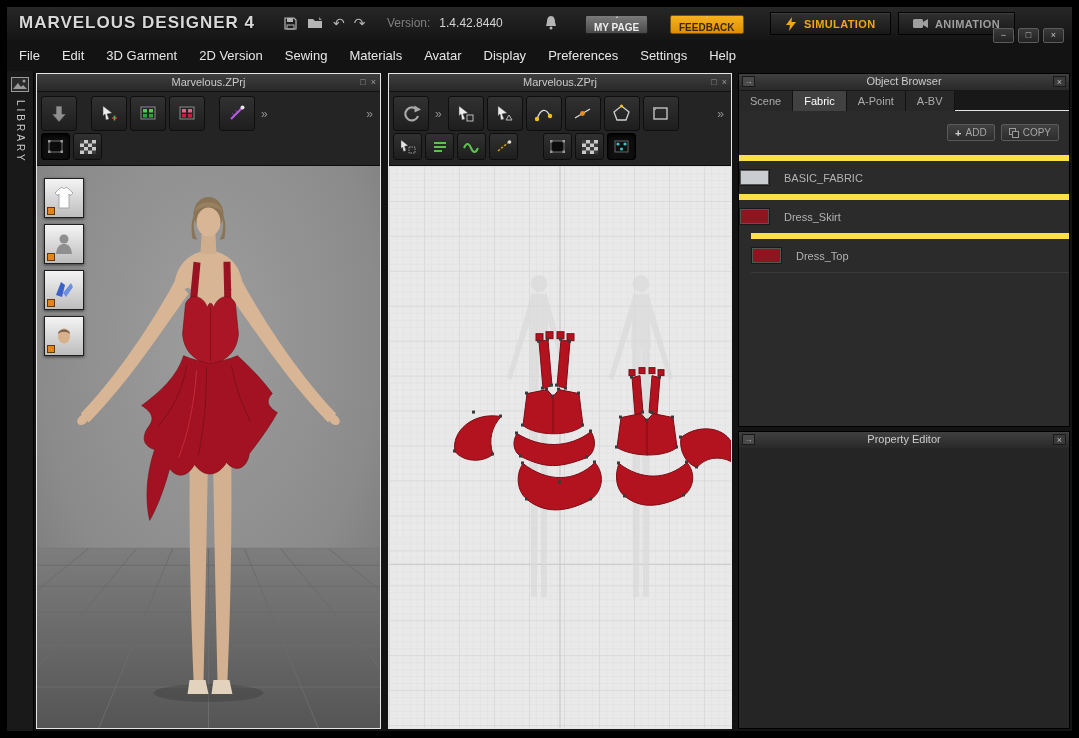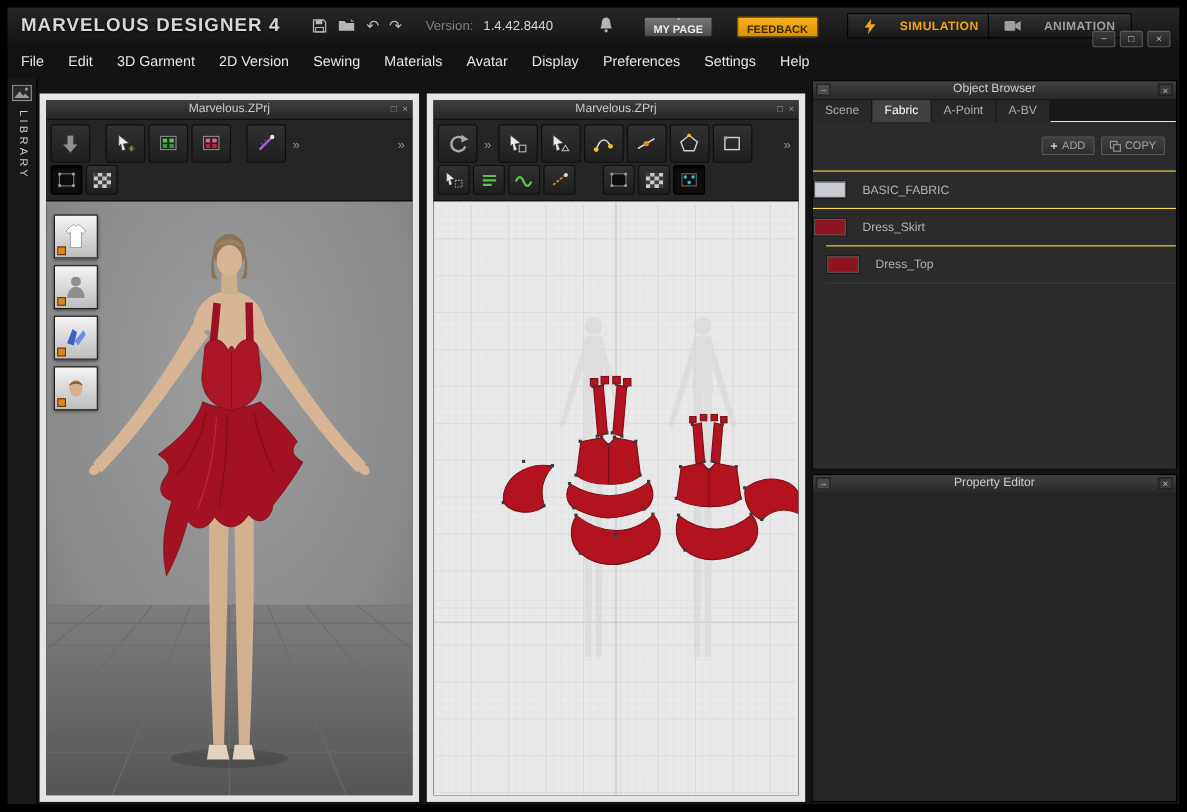--- a/index.html
+++ b/index.html
@@ -10,37 +10,37 @@
   .titlebar{position:absolute;left:0;top:0;width:100%;height:33px;background:linear-gradient(#272727,#151515);}
   .logo{position:absolute;left:12px;top:6px;font-size:17px;font-weight:bold;letter-spacing:1px;color:#d8d8d8;text-shadow:0 1px 2px #000;white-space:nowrap;}
   .tbicons{position:absolute;left:276px;top:7px;display:flex;gap:9px;align-items:center;height:18px;}
   .tbi{color:#b5b5b5;font-size:14px;line-height:16px;display:flex;align-items:center;}
   .version{position:absolute;left:380px;top:9px;font-size:12px;color:#7f7f7f;white-space:nowrap;}
   .version b{color:#d4d4d4;font-weight:normal;margin-left:9px;}
   .bell{position:absolute;left:537px;top:8px;}
   .btn{position:absolute;top:8px;height:17px;display:flex;align-items:center;gap:4px;padding:0 8px;border-radius:2px;font-size:10px;font-weight:bold;cursor:default;flex-direction:column;}
   .mypage{left:578px;background:linear-gradient(#7a7a7a,#4a4a4a);border:1px solid #222;color:#ededed;}
   .feedback{left:663px;background:linear-gradient(#f6b21d,#dd8f03);border:1px solid #7c5200;color:#3d2800;}
-  .modebtn{position:absolute;top:5px;height:21px;display:flex;align-items:center;gap:21px;padding:0 14px;background:linear-gradient(#303030,#181818);border:1px solid #040404;box-shadow:inset 0 1px 0 #3d3d3d;font-size:11px;font-weight:bold;letter-spacing:.4px;cursor:default;}
+  .modebtn{position:absolute;top:5px;height:21px;display:flex;align-items:center;gap:7px;padding:0 14px;background:linear-gradient(#303030,#181818);border:1px solid #040404;box-shadow:inset 0 1px 0 #3d3d3d;font-size:11px;font-weight:bold;letter-spacing:.4px;cursor:default;}
   .sim{left:763px;color:#f2a516;}
   .anim{left:871px;color:#9f9f9f;margin-left:20px;}
   .winbtns{position:absolute;top:21px;right:8px;display:flex;gap:4px;}
   .winbtn{width:19px;height:13px;background:linear-gradient(#3a3a3a,#222);border:1px solid #5b5b5b;border-radius:2px;color:#c0c0c0;font-size:9px;line-height:12px;text-align:center;cursor:default;}
 
   
   .menubar{position:absolute;left:0;top:33px;width:100%;height:31px;display:flex;align-items:center;gap:22px;padding-left:12px;font-size:13px;color:#e6e6e6;box-sizing:border-box;}
   .menubar span{white-space:nowrap;cursor:default;}
 
   
   .libstrip{position:absolute;left:0;top:64px;width:26px;bottom:0;background:#191919;border-right:1px solid #000;}
   .libicon{margin:6px auto 8px;width:18px;height:15px;display:block;}
   .liblabel{writing-mode:vertical-rl;font-size:10px;letter-spacing:3px;color:#c9c9c9;margin-left:8px;}
 
   
-  .panel{position:absolute;top:78px;bottom:2px;background:#1d1d1d;display:flex;flex-direction:column;border:6px solid #e5e5e5;box-sizing:border-box;}
+  .panel{position:absolute;top:66px;bottom:2px;background:#1d1d1d;display:flex;flex-direction:column;border:1px solid #e5e5e5;box-sizing:border-box;}
   .p3d{left:29px;width:345px;}
   .p2d{left:381px;width:344px;}
   .phead{height:17px;background:linear-gradient(#3e3e3e,#282828);border-bottom:1px solid #111;position:relative;text-align:center;font-size:11px;line-height:16px;color:#c9c9c9;flex:0 0 auto;}
   .phicons{position:absolute;right:4px;top:0;display:flex;gap:5px;color:#999;font-size:9px;line-height:16px;}
   .ptools{flex:0 0 auto;background:#242424;padding:3px 4px 4px;border-bottom:1px solid #0c0c0c;}
   .trow{display:flex;align-items:center;gap:3px;height:37px;}
   .trow.r2{height:29px;}
   .tbtn{width:34px;height:33px;background:linear-gradient(#313131,#1e1e1e);border:1px solid #0e0e0e;border-radius:3px;display:flex;align-items:center;justify-content:center;flex:0 0 auto;cursor:default;}
   .tbtn.sm{width:27px;height:25px;}
   .tbtn.pressed{background:#0f0f0f;box-shadow:inset 0 2px 4px #000;border-color:#000;}
@@ -70,21 +70,21 @@
   .tabfill{flex:1;height:20px;border-bottom:1px solid #e2e2e2;box-sizing:border-box;}
   .obbody{position:absolute;left:0;right:0;top:37px;bottom:0;background:#2b2b2b;}
   .obbtns{display:flex;justify-content:flex-end;gap:6px;padding:13px 10px 10px;}
   .obbtn{height:15px;display:flex;align-items:center;gap:4px;padding:0 7px;background:linear-gradient(#414141,#2d2d2d);border:1px solid #5a5a5a;border-radius:2px;font-size:10px;color:#a5a5a5;cursor:default;}
   .plusg{color:#cfcfcf;font-weight:bold;font-size:11px;line-height:10px;}
   .copyglyph{position:relative;width:10px;height:10px;display:inline-block;}
   .copyglyph i{position:absolute;width:5px;height:5px;border:1px solid #9a9a9a;display:block;}
   .copyglyph i.a{left:0;top:0;}
   .copyglyph i.b{right:0;bottom:0;background:#2d2d2d;}
   .fablist{margin-top:4px;}
-  .fabrow{height:33px;display:flex;align-items:center;padding-left:1px;border-top:1px solid #fde047;cursor:default;}
+  .fabrow{height:33px;display:flex;align-items:center;padding-left:1px;border-top:6px solid #fde047;cursor:default;}
   .fabrow.last{border-bottom:1px solid #3a3a3a;margin-left:12px;}
   .swatch{width:27px;height:13px;border:1px solid #555;box-shadow:0 0 0 1px #1a1a1a;margin-right:15px;}
   .fabname{font-size:11px;color:#b2b2b2;}
   .pebody{position:absolute;left:0;right:0;top:16px;bottom:0;background:#252525;}
 </style>
 </head>
 <body>
 
 <div class="frame">
 

